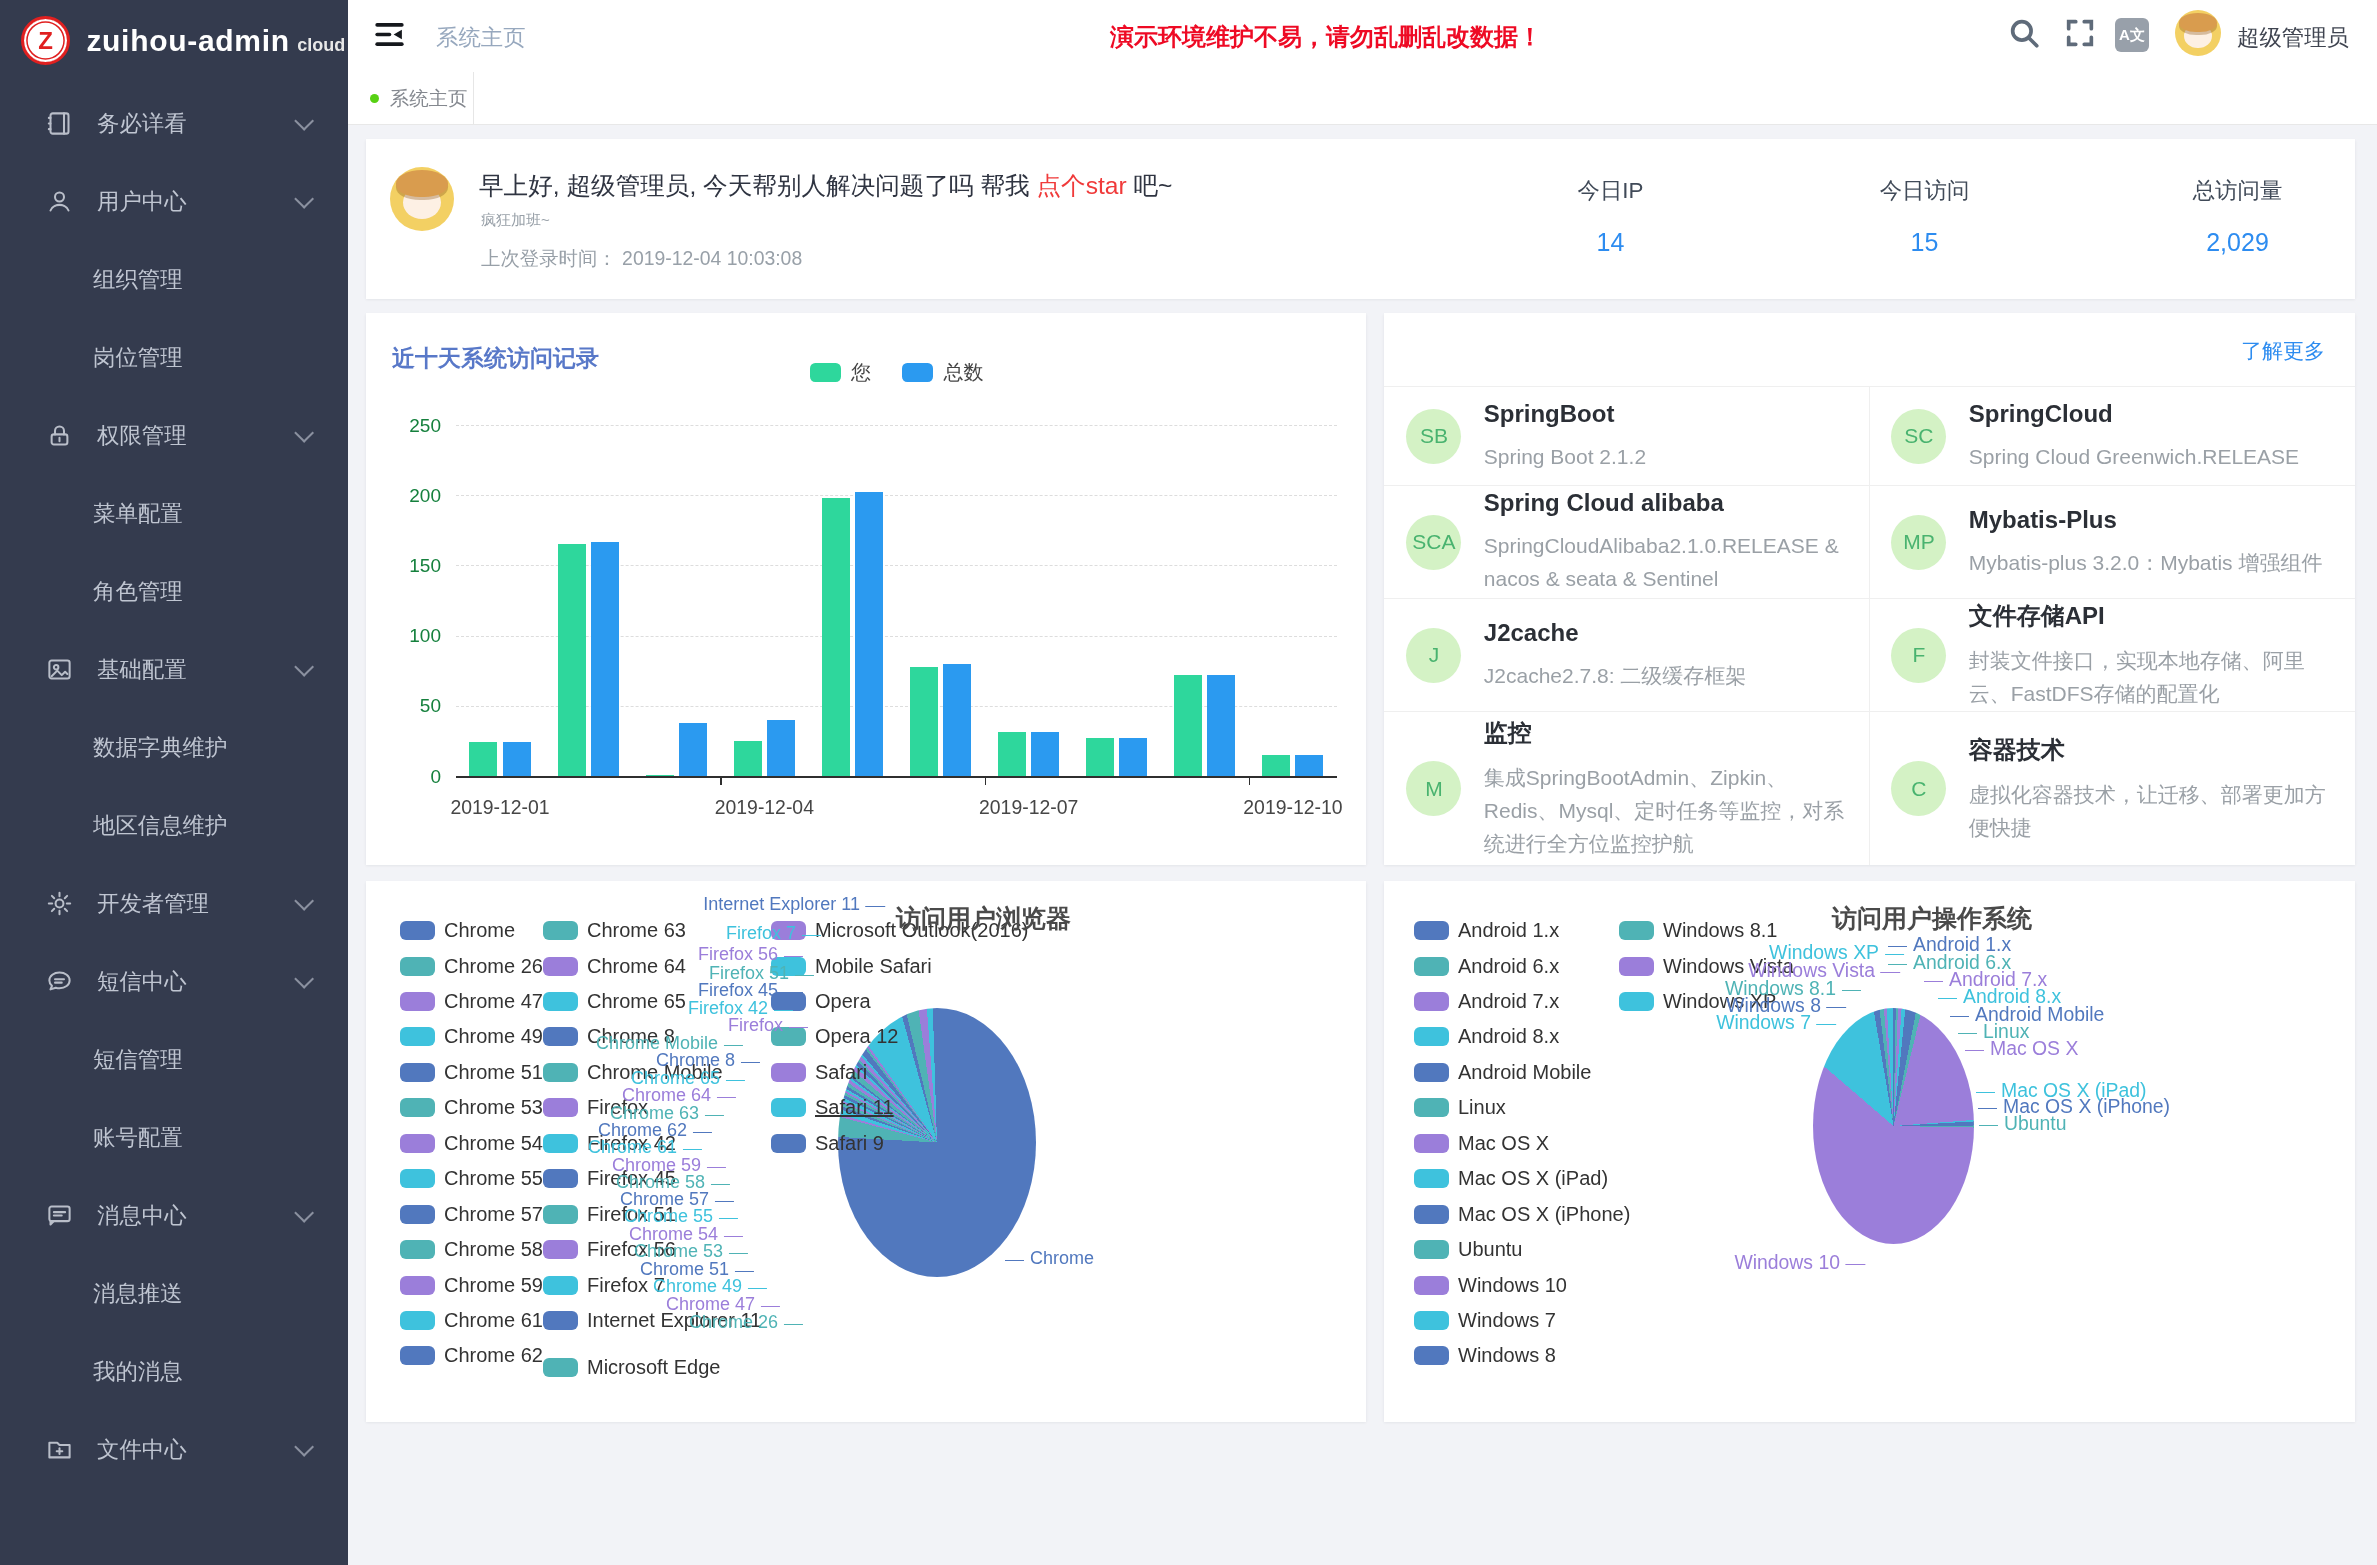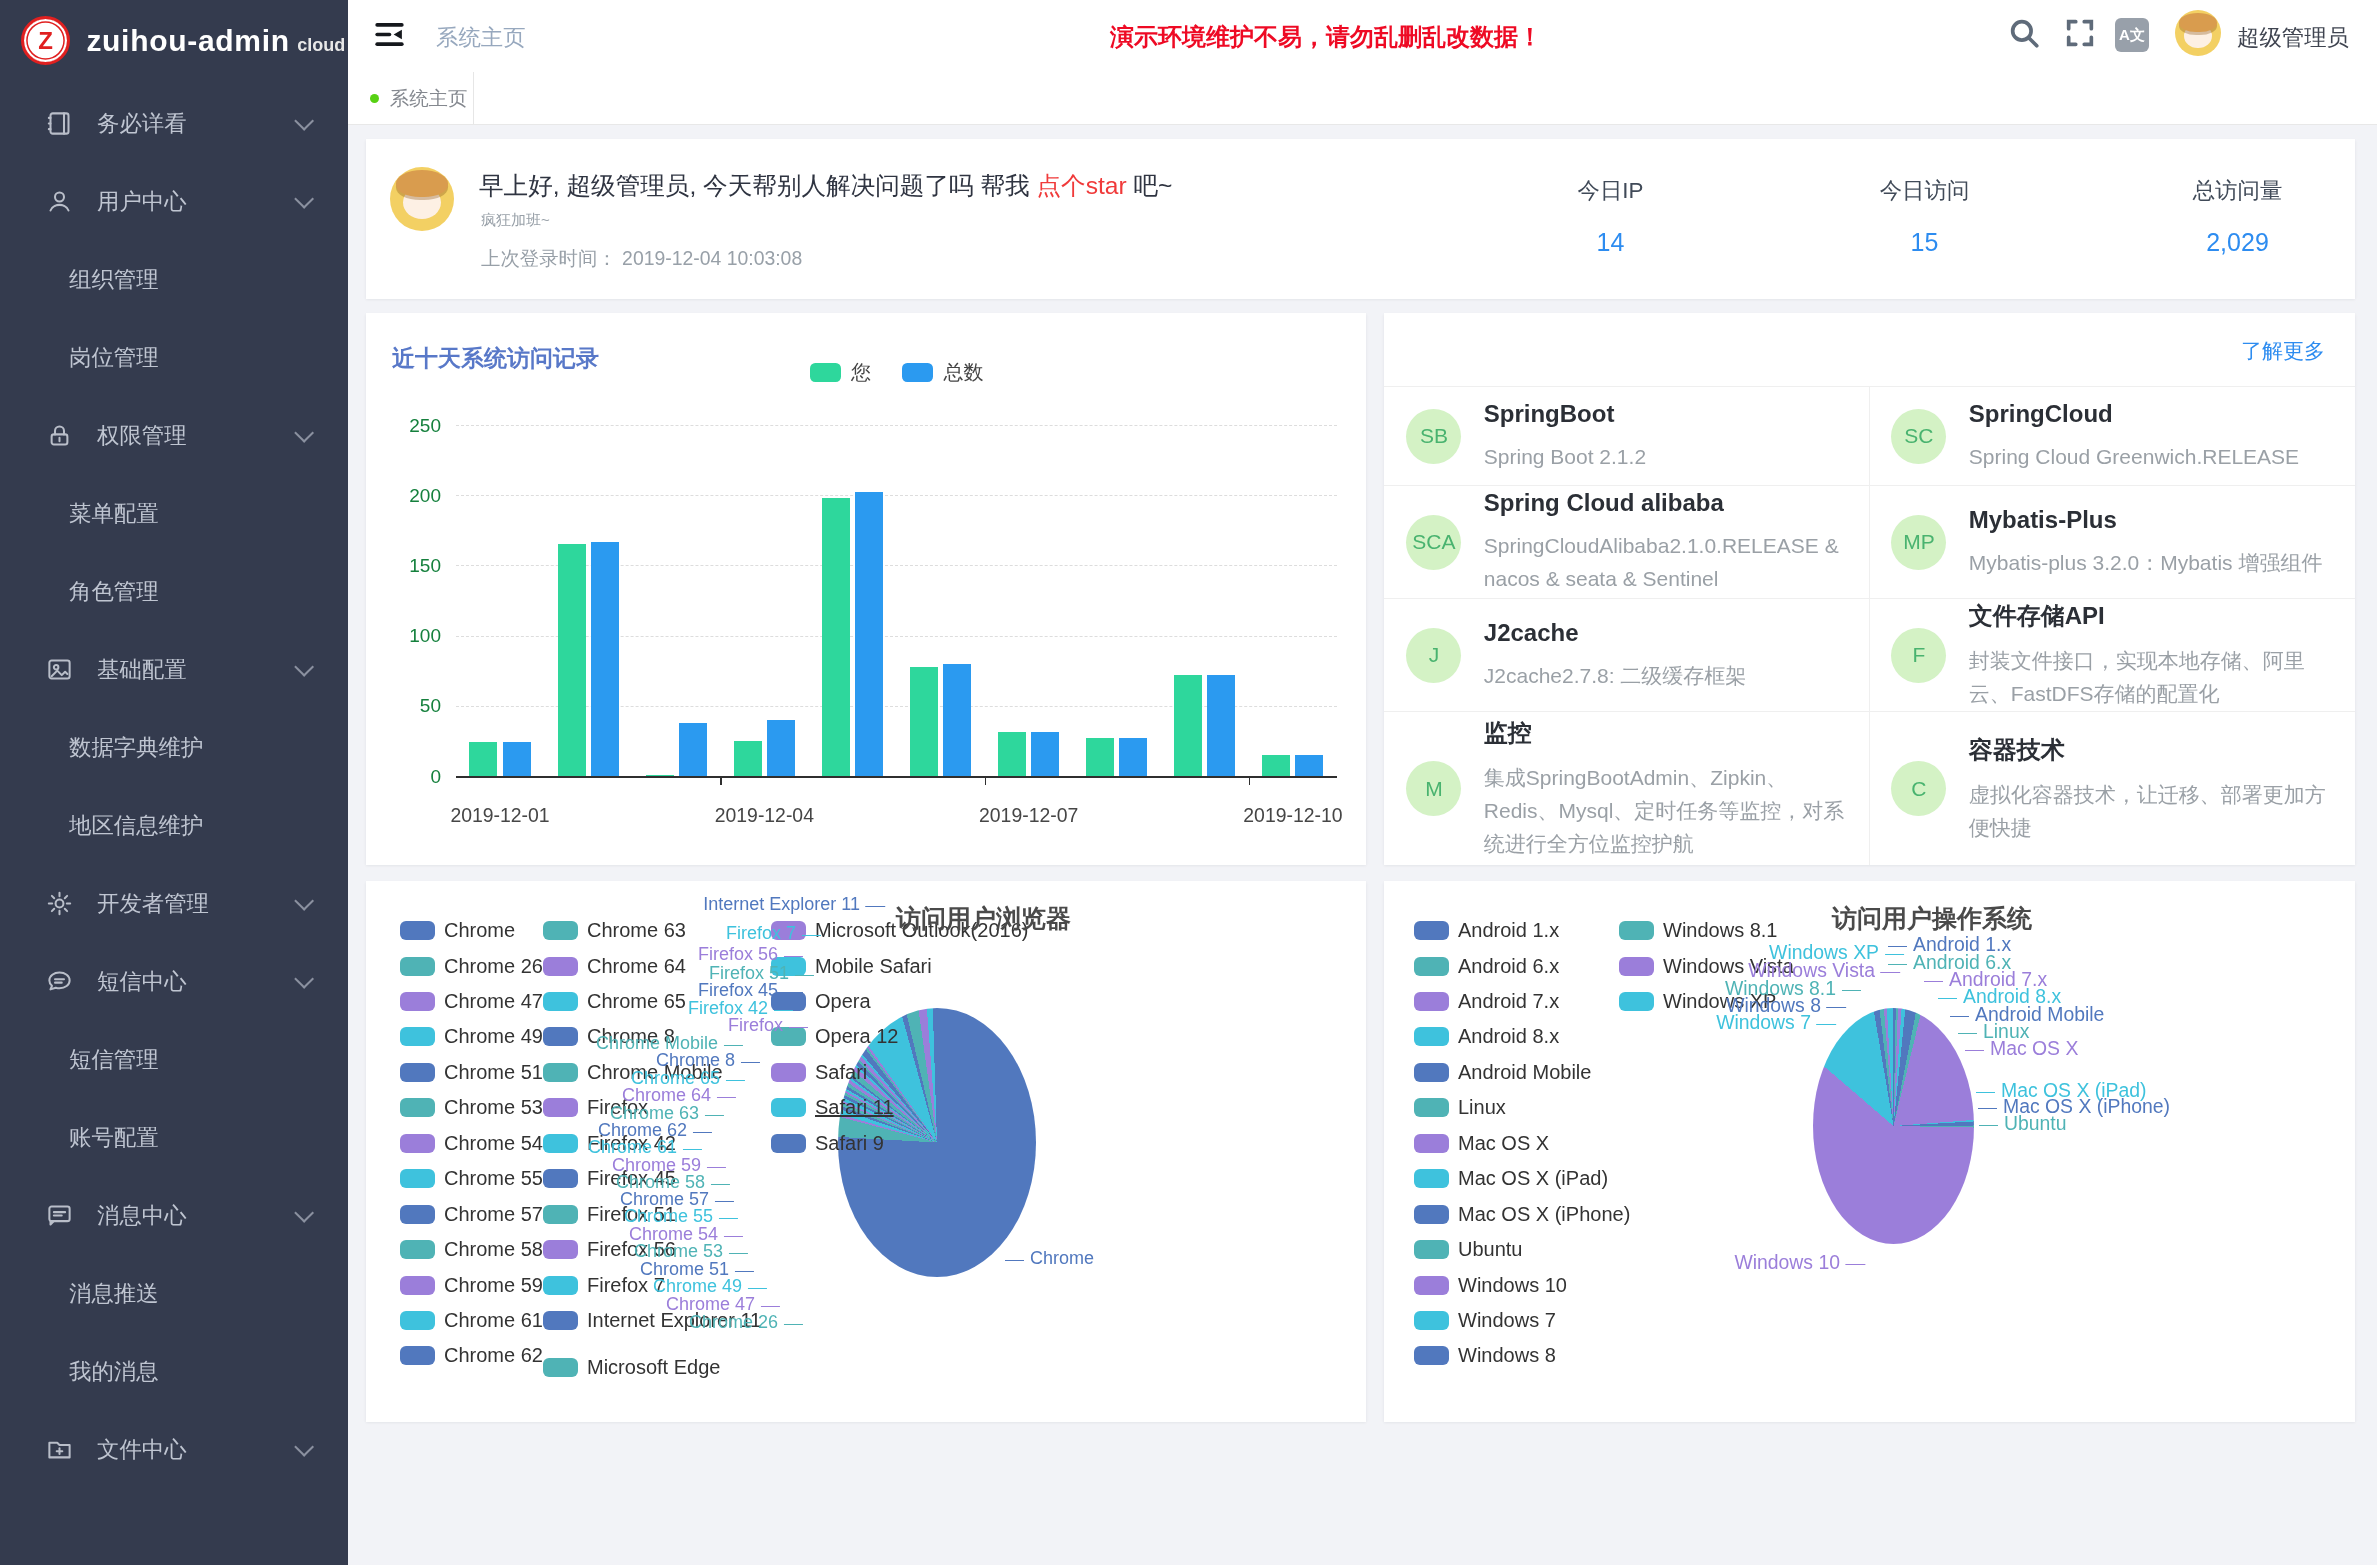--- a/index.html
+++ b/index.html
@@ -9,21 +9,21 @@
   .sidebar{position:absolute;left:0;top:0;width:348px;height:1566px;background:#343b4e;}
   .logo-row{display:flex;align-items:center;gap:16.4px;padding:16.4px 0 0 21px;}
   .logo-badge{width:43px;height:43px;border-radius:50%;background:#fff;border:3.7px solid #e02020;
               box-shadow:inset 0 0 0 2.2px #fff,inset 0 0 0 3.7px #e02020;color:#e02020;font-weight:bold;
               font-size:24px;display:flex;align-items:center;justify-content:center;}
   .logo-title{color:#fff;font-size:30px;font-weight:bold;letter-spacing:0.7px;}
   .logo-suffix{color:#e8e8e8;font-size:18px;font-weight:bold;margin-left:7.5px;}
   .menu{position:absolute;left:0;top:84px;right:0;}
   .menu-item{height:78px;display:flex;align-items:center;color:#bfc5d1;font-size:22.4px;cursor:pointer;}
   .menu-item .mi-icon{width:27px;height:27px;margin-left:46px;margin-right:24px;flex:0 0 27px;}
-  .menu-item.sub{padding-left:69px;color:#bfc5d1;}
+  .menu-item.sub{padding-left:69px;color:#bfc5d1;margin-left:24px;}
   .menu-item .chev{margin-left:auto;margin-right:39px;width:12px;height:12px;border-right:2.2px solid #8b91a0;
                    border-bottom:2.2px solid #8b91a0;transform:rotate(45deg) translateY(-3px);}
   .mi-icon svg{width:27px;height:27px;stroke:#b9bec9;fill:none;stroke-width:1.8;stroke-linecap:round;stroke-linejoin:round;}
   
   .header{position:absolute;left:348px;top:0;width:2029px;height:72px;background:#fff;}
   .hamburger{position:absolute;left:24.6px;top:18px;width:33px;height:33px;cursor:pointer;}
   .hamburger svg{width:33px;height:33px;stroke:#15181d;stroke-width:2.6;fill:#15181d;stroke-linecap:round;}
   .breadcrumb{position:absolute;left:88px;top:22.4px;font-size:22.4px;color:#97a8be;cursor:pointer;}
   .notice{position:absolute;left:381px;top:21px;width:1194px;text-align:center;font-size:24px;font-weight:bold;color:#ee0a24;}
   .h-icon{position:absolute;top:16.4px;width:34px;height:34px;cursor:pointer;}
@@ -61,21 +61,21 @@
   .bl-item{display:flex;align-items:center;gap:10.4px;font-size:20px;color:#444;cursor:pointer;}
   .bl-swatch{width:31px;height:19.4px;border-radius:5.2px;}
   .plot{position:absolute;left:90px;top:112px;width:881px;height:351px;}
   .gridline{position:absolute;left:0;width:100%;border-top:1.5px dashed #ddd;}
   .y-label{position:absolute;width:60px;text-align:right;font-size:19px;color:#15803d;}
   .x-axis{position:absolute;left:0;bottom:-1.5px;width:100%;border-top:2.2px solid #2f2f2f;}
   .x-tick{position:absolute;bottom:-9px;width:1.5px;height:7.5px;background:#2f2f2f;}
   .bar-groups{position:absolute;left:0;top:0;width:100%;height:100%;display:flex;}
   .bar-group{flex:1;display:flex;align-items:flex-end;justify-content:center;gap:5.2px;}
   .bar{width:28px;}
-  .x-label{position:absolute;top:100%;margin-top:28px;font-size:19.4px;color:#464646;transform:translateX(-50%);white-space:nowrap;}
+  .x-label{position:absolute;top:100%;margin-top:20px;font-size:19.4px;color:#464646;transform:translateX(-50%);white-space:nowrap;}
   
   #techpanel{left:1384px;top:313px;width:971px;height:552px;}
   .more-link{position:absolute;right:30px;top:24px;font-size:21px;color:#2d8cf0;cursor:pointer;}
   .tech-grid{position:absolute;left:0;top:73px;width:971px;height:479px;}
   .tech-vline{position:absolute;left:485px;top:0;bottom:0;border-left:0.7px solid #efefef;}
   .tech-cell{position:absolute;border-top:0.7px solid #efefef;display:flex;align-items:center;box-sizing:border-box;padding-left:22.4px;}
   .tech-badge{width:55px;height:55px;border-radius:50%;background:#d4f2c5;color:#49b36f;font-size:21px;
               display:flex;align-items:center;justify-content:center;flex:0 0 55px;margin-right:22.4px;}
   .tech-text{padding-right:18px;}
   .tech-title{font-size:24px;font-weight:bold;color:#2b2f36;margin-bottom:12px;}

